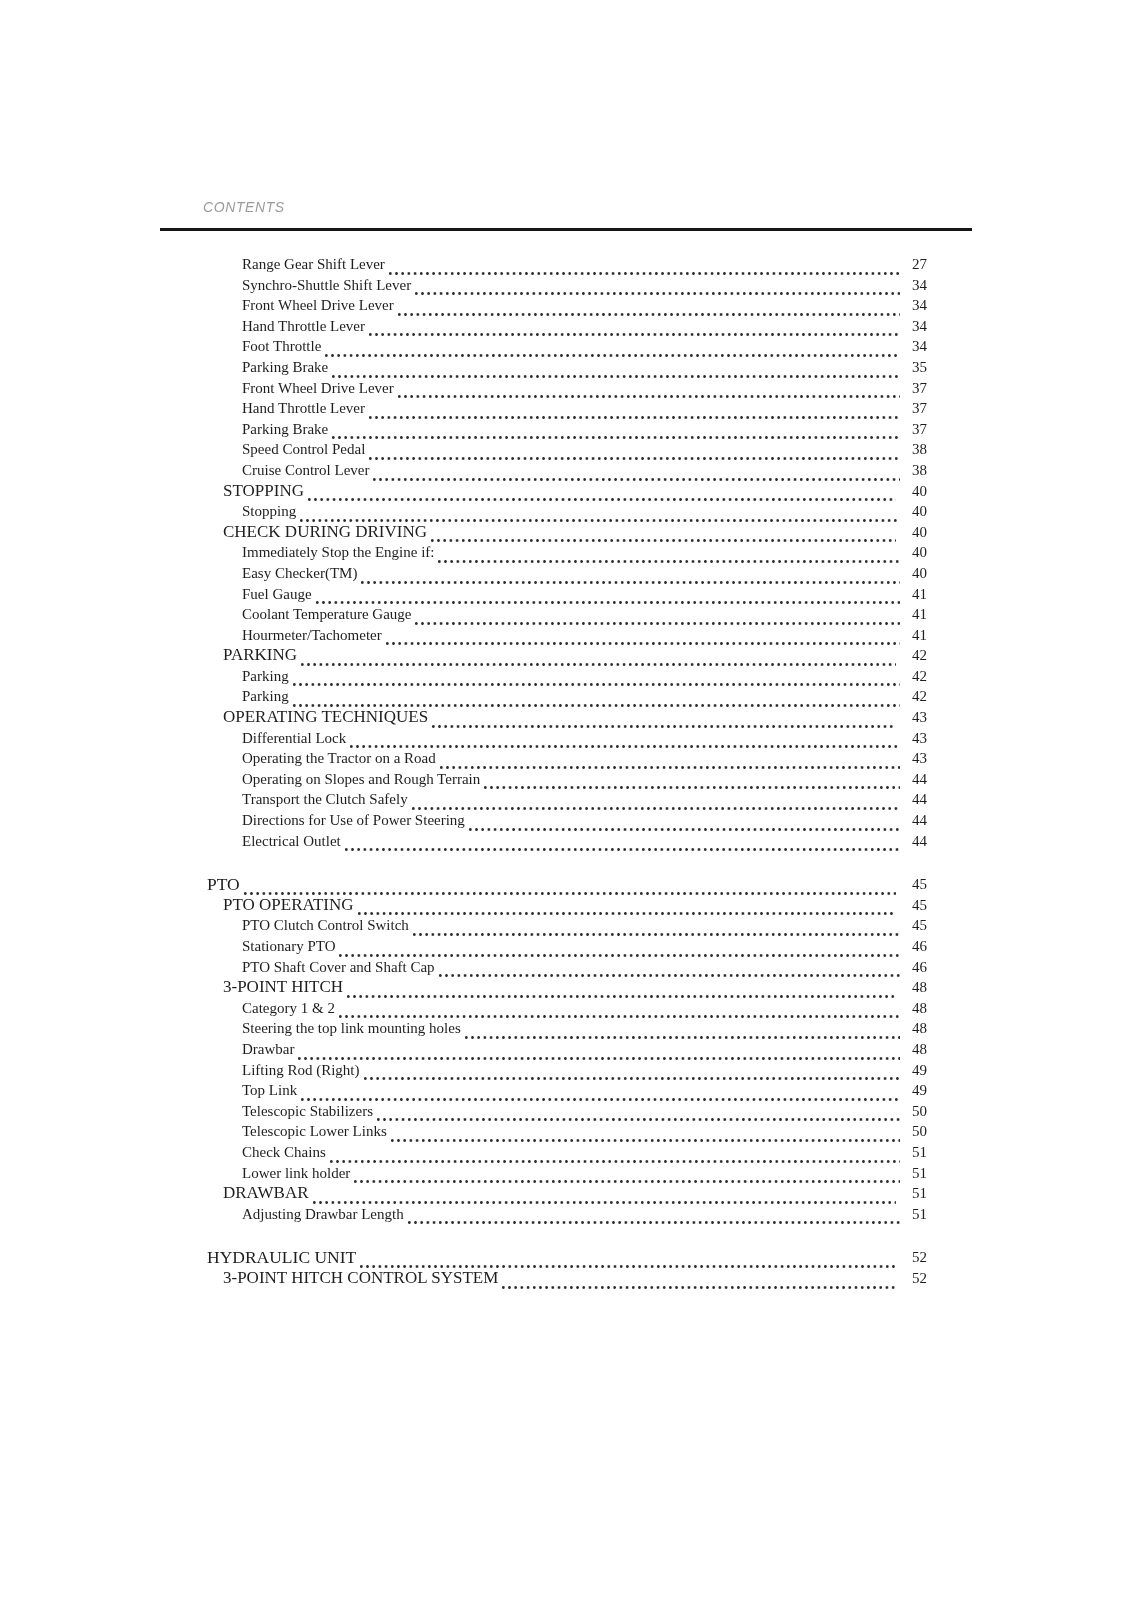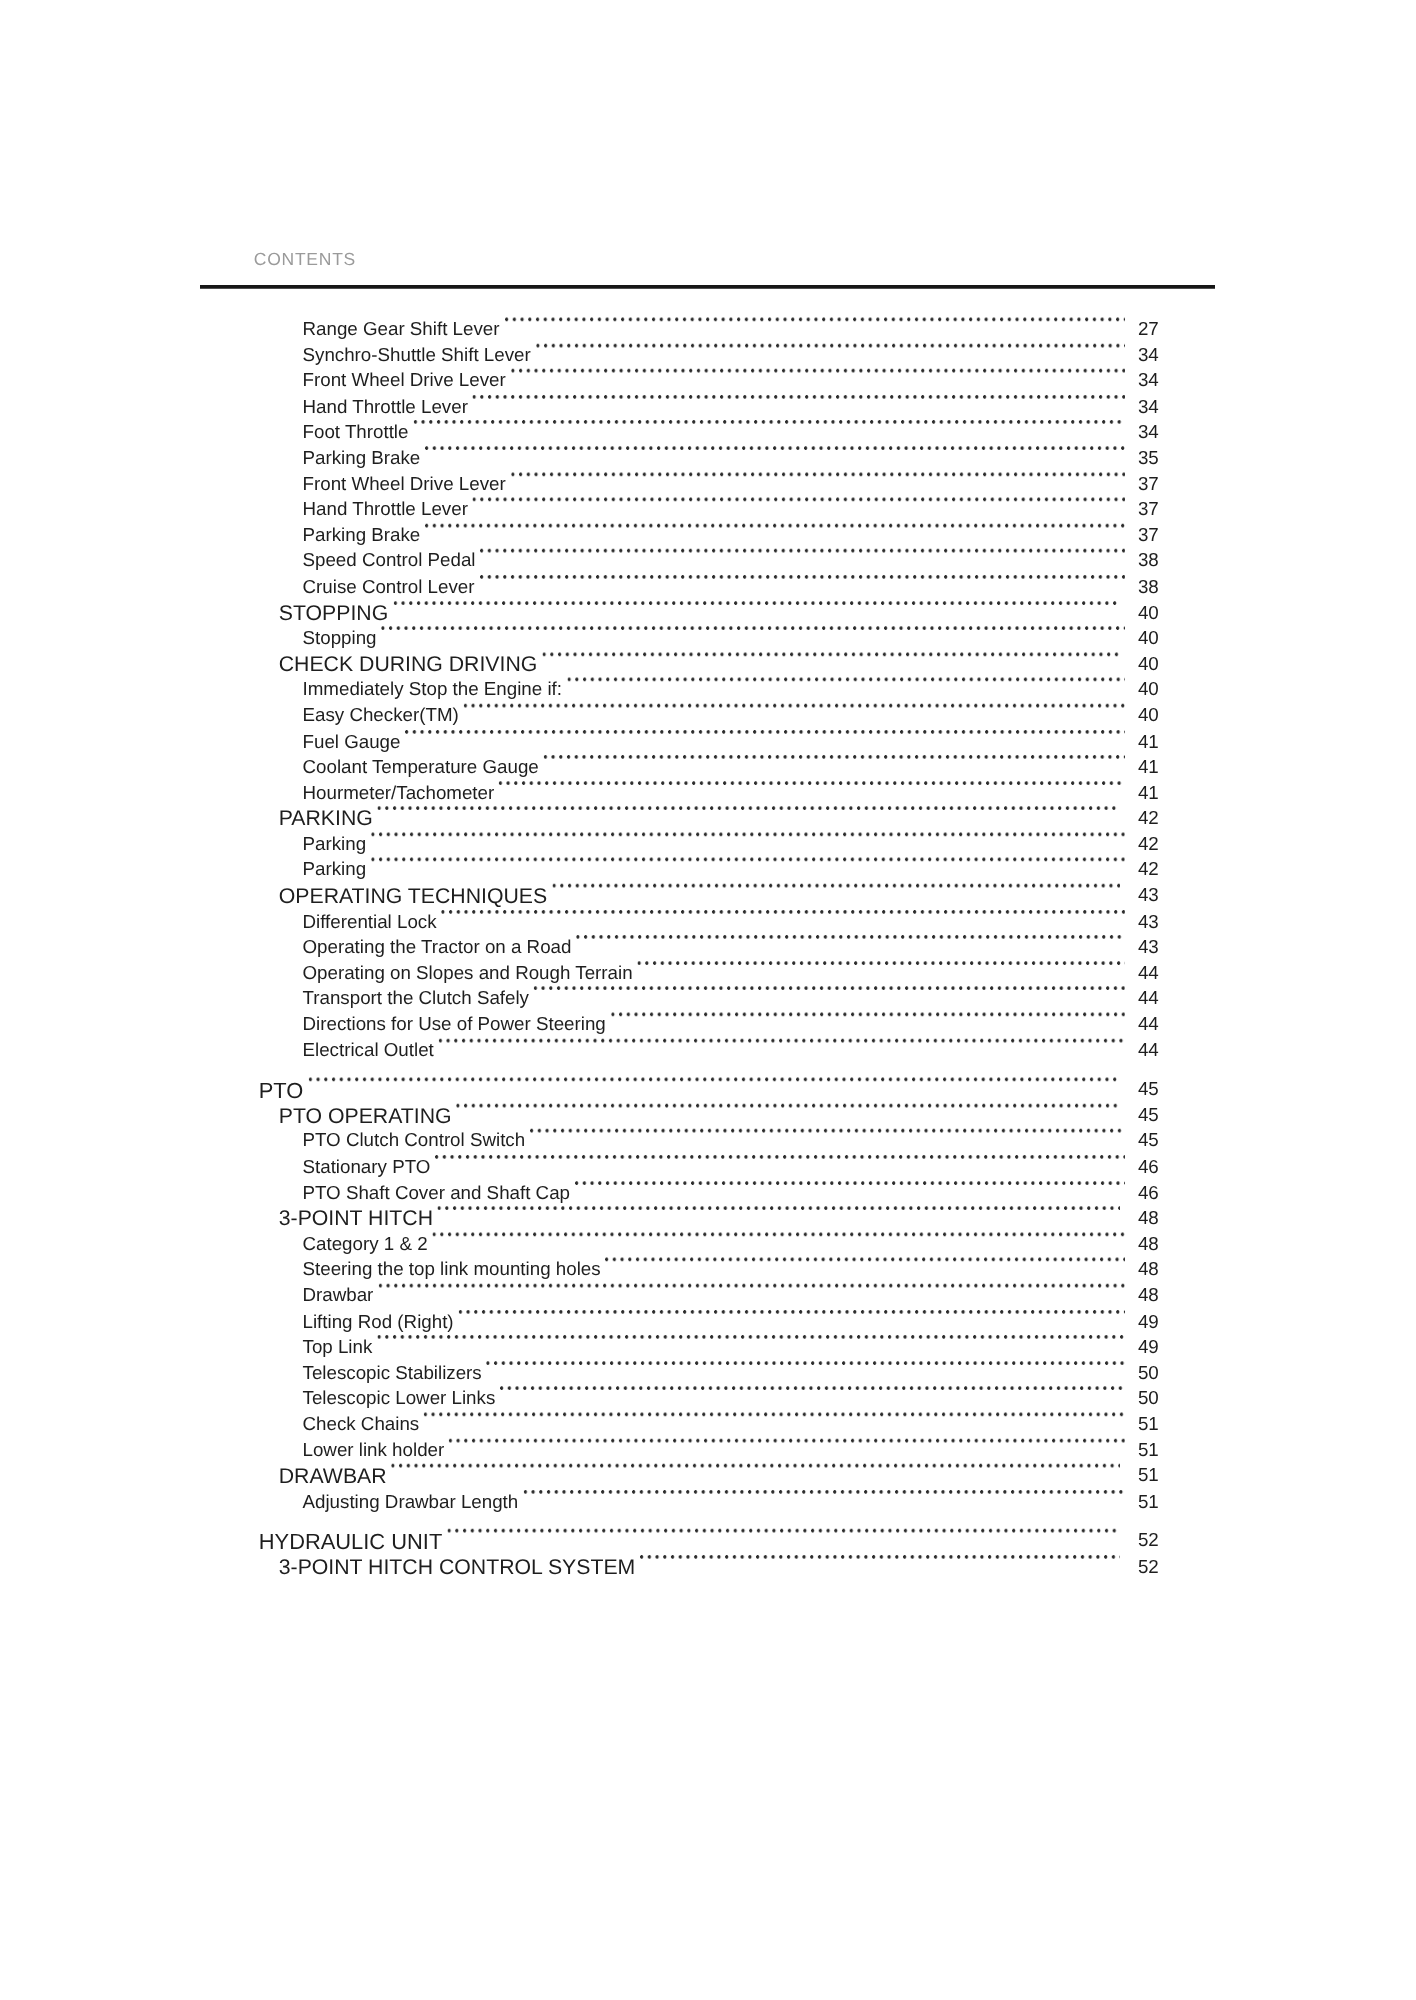--- a/index.html
+++ b/index.html
@@ -15,45 +15,47 @@
     color: #1e1e1e;
     overflow: hidden;
   }
   .header-label {
     position: absolute;
     left: 203px;
     top: 199px;
     font-size: 14px;
     letter-spacing: 0.6px;
     color: #9a9a9a;
+    font-style: italic;
   }
   .header-rule {
     position: absolute;
     left: 160px;
     top: 228px;
     width: 812px;
     height: 3px;
     background: #161616;
   }
   .toc {
     position: absolute;
     left: 207px;
     top: 254px;
     width: 720px;
   }
   .toc-row {
     display: flex;
-    align-items: flex-start;
+    align-items: flex-end;
     line-height: 20.6px;
     white-space: nowrap;
+    font-family: Liberation Serif, serif;
   }
   .toc-row.level-0 { font-size: 17.5px; padding-left: 0; }
   .toc-row.level-1 { font-size: 17px;  padding-left: 16px; }
   .toc-row.level-2 { font-size: 15px;  padding-left: 35px; }
-  .toc-row.gap-before { margin-top: 11px; }
+  .toc-row.gap-before { margin-top: 23px; }
   .toc-title {
     flex: 0 0 auto;
     color: #1e1e1e;
   }
   .toc-leader {
     flex: 1 1 auto;
     height: 3px;
     margin: 0 3px 0 4px;
     background-image: radial-gradient(circle at 1.3px 1.5px, #2c2c2c 1.15px, rgba(0,0,0,0) 1.55px);
     background-size: 6.2px 3px;

